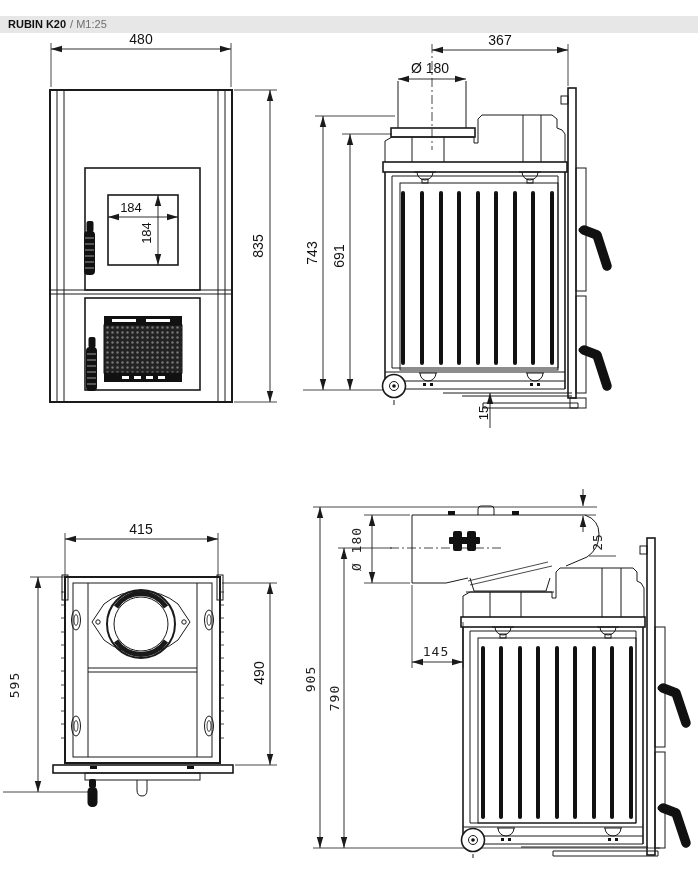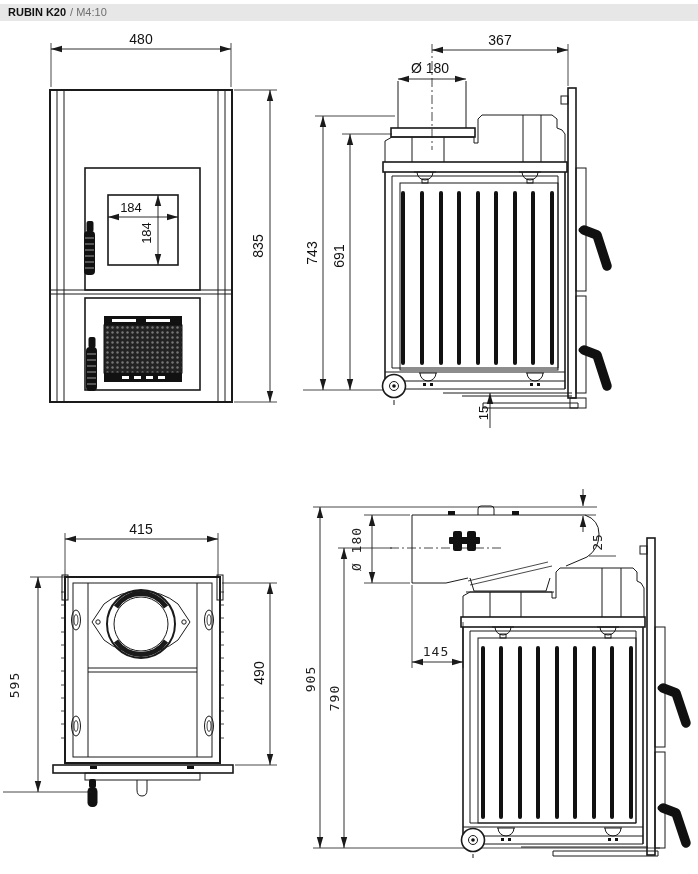--- a/index.html
+++ b/index.html
@@ -1,18 +1,18 @@
 <!DOCTYPE html>
 <html><head>
 <meta charset="utf-8">
 <style>
   html,body{margin:0;padding:0;background:#fff;}
   #canvas{position:relative;width:698px;height:874px;background:#fff;overflow:hidden;
           font-family:"Liberation Sans",sans-serif;}
-  #titlebar{position:absolute;left:0;top:4px;width:698px;height:17px;background:#e7e7e7;
+  #titlebar{position:absolute;left:0;top:16px;width:698px;height:17px;background:#e7e7e7;
             display:flex;align-items:center;padding-left:8px;box-sizing:border-box;
             font-size:11px;line-height:17px;}
   #titlebar .model{font-weight:bold;color:#111;}
   #titlebar .suffix{color:#6e6e6e;margin-left:4px;font-weight:normal;}
   svg{position:absolute;left:0;top:0;}
   .ln{stroke:#1a1a1a;stroke-width:1;fill:none;}
   .ln15{stroke:#1a1a1a;stroke-width:1.6;fill:none;}
   .ln2{stroke:#1a1a1a;stroke-width:2;fill:none;}
   .thin{stroke:#1a1a1a;stroke-width:.8;fill:none;}
   .dim{stroke:#1a1a1a;stroke-width:.9;fill:none;}
@@ -358,15 +358,15 @@
       <rect x="655" y="752" width="10" height="96" class="ln"></rect>
       <circle cx="660" cy="688" r="2.5" class="blk"></circle>
       <circle cx="660" cy="808" r="2.5" class="blk"></circle>
       <path class="handle" d="M663,688 L676,693 L686,723"></path>
       <path class="handle" d="M663,808 L676,813 L686,843"></path>
     </g>
   </svg>
 
   <div id="titlebar">
     <span class="model">RUBIN K20</span>
-    <span class="suffix">/ M4:10</span>
+    <span class="suffix">/ M1:25</span>
   </div>
 </div>
 
 </body></html>

